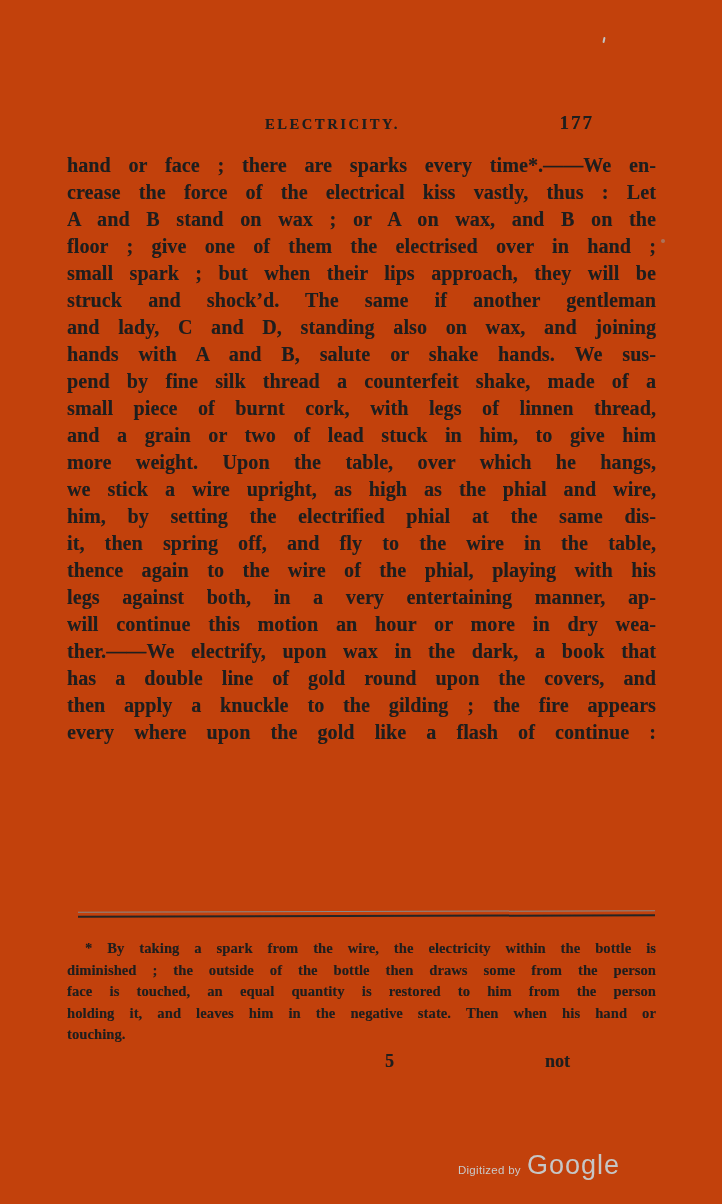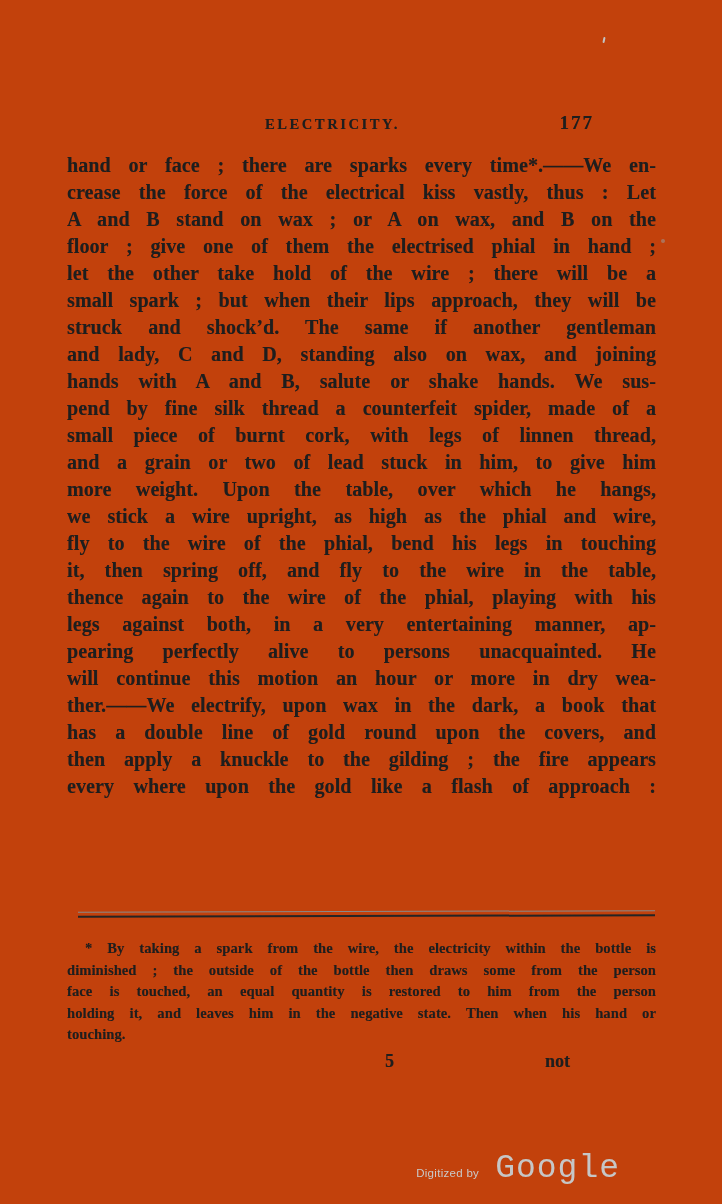--- a/index.html
+++ b/index.html
@@ -106,32 +106,32 @@
   .signature  { position: absolute; left: 318px; text-shadow: 0.3px 0.3px 0 rgba(25,25,25,0.45); }
   .catchword  { position: absolute; left: 478px; text-shadow: 0.3px 0.3px 0 rgba(25,25,25,0.45); }
 
   
   .watermark {
     position: absolute;
     top: 1150px;
     right: 102px;
     display: flex;
     align-items: baseline;
-    gap: 16px;
+    gap: 6px;
     user-select: none;
   }
   .wm-prefix {
     font-family: "Liberation Sans", sans-serif;
     font-size: 11.5px;
     color: #c9c9c9;
     letter-spacing: 0.3px;
   }
   .wm-brand {
-    font-family: Liberation Mono, monospace;
-    font-size: 33px;
+    font-family: Liberation Sans, sans-serif;
+    font-size: 27px;
     color: #c6c6c6;
     letter-spacing: 1px;
   }
 
   
   .speck-1 {
     position: absolute; left: 603px; top: 37px;
     width: 2px; height: 6px; background: #c2c2c2;
     transform: rotate(12deg); border-radius: 1px;
   }
@@ -148,41 +148,39 @@
 
   <div class="header">
     <span class="running-title">ELECTRICITY.</span>
     <span class="page-number">177</span>
   </div>
 
   <div class="body-text">
     <div class="line">hand or face ; there are sparks every time*.——We en-</div>
     <div class="line">crease the force of the electrical kiss vastly, thus : Let</div>
     <div class="line">A and B stand on wax ; or A on wax, and B on the</div>
-    <div class="line">floor ; give one of them the electrised phial in hand ;</div>
-    <div class="line">let the other take hold of the wire ; there will be a</div>
+    <div class="line">floor ; give one of them the electrised over in hand ;</div>
     <div class="line">small spark ; but when their lips approach, they will be</div>
     <div class="line">struck and shock’d. The same if another gentleman</div>
     <div class="line">and lady, C and D, standing also on wax, and joining</div>
     <div class="line">hands with A and B, salute or shake hands. We sus-</div>
-    <div class="line">pend by fine silk thread a counterfeit spider, made of a</div>
+    <div class="line">pend by fine silk thread a counterfeit shake, made of a</div>
     <div class="line">small piece of burnt cork, with legs of linnen thread,</div>
     <div class="line">and a grain or two of lead stuck in him, to give him</div>
     <div class="line">more weight. Upon the table, over which he hangs,</div>
     <div class="line">we stick a wire upright, as high as the phial and wire,</div>
-    <div class="line">fly to the wire of the phial, bend his legs in touching</div>
+    <div class="line">him, by setting the electrified phial at the same dis-</div>
     <div class="line">it, then spring off, and fly to the wire in the table,</div>
     <div class="line">thence again to the wire of the phial, playing with his</div>
     <div class="line">legs against both, in a very entertaining manner, ap-</div>
-    <div class="line">pearing perfectly alive to persons unacquainted. He</div>
     <div class="line">will continue this motion an hour or more in dry wea-</div>
     <div class="line">ther.——We electrify, upon wax in the dark, a book that</div>
     <div class="line">has a double line of gold round upon the covers, and</div>
     <div class="line">then apply a knuckle to the gilding ; the fire appears</div>
-    <div class="line">every where upon the gold like a flash of approach :</div>
+    <div class="line">every where upon the gold like a flash of continue :</div>
   </div>
 
   <div class="rule"></div>
 
   <div class="footnote">
     <div class="fn-line fn-first">* By taking a spark from the wire, the electricity within the bottle is</div>
     <div class="fn-line">diminished ; the outside of the bottle then draws some from the person</div>
     <div class="fn-line">face is touched, an equal quantity is restored to him from the person</div>
     <div class="fn-line">holding it, and leaves him in the negative state. Then when his hand or</div>
     <div class="fn-line fn-last">touching.</div>

